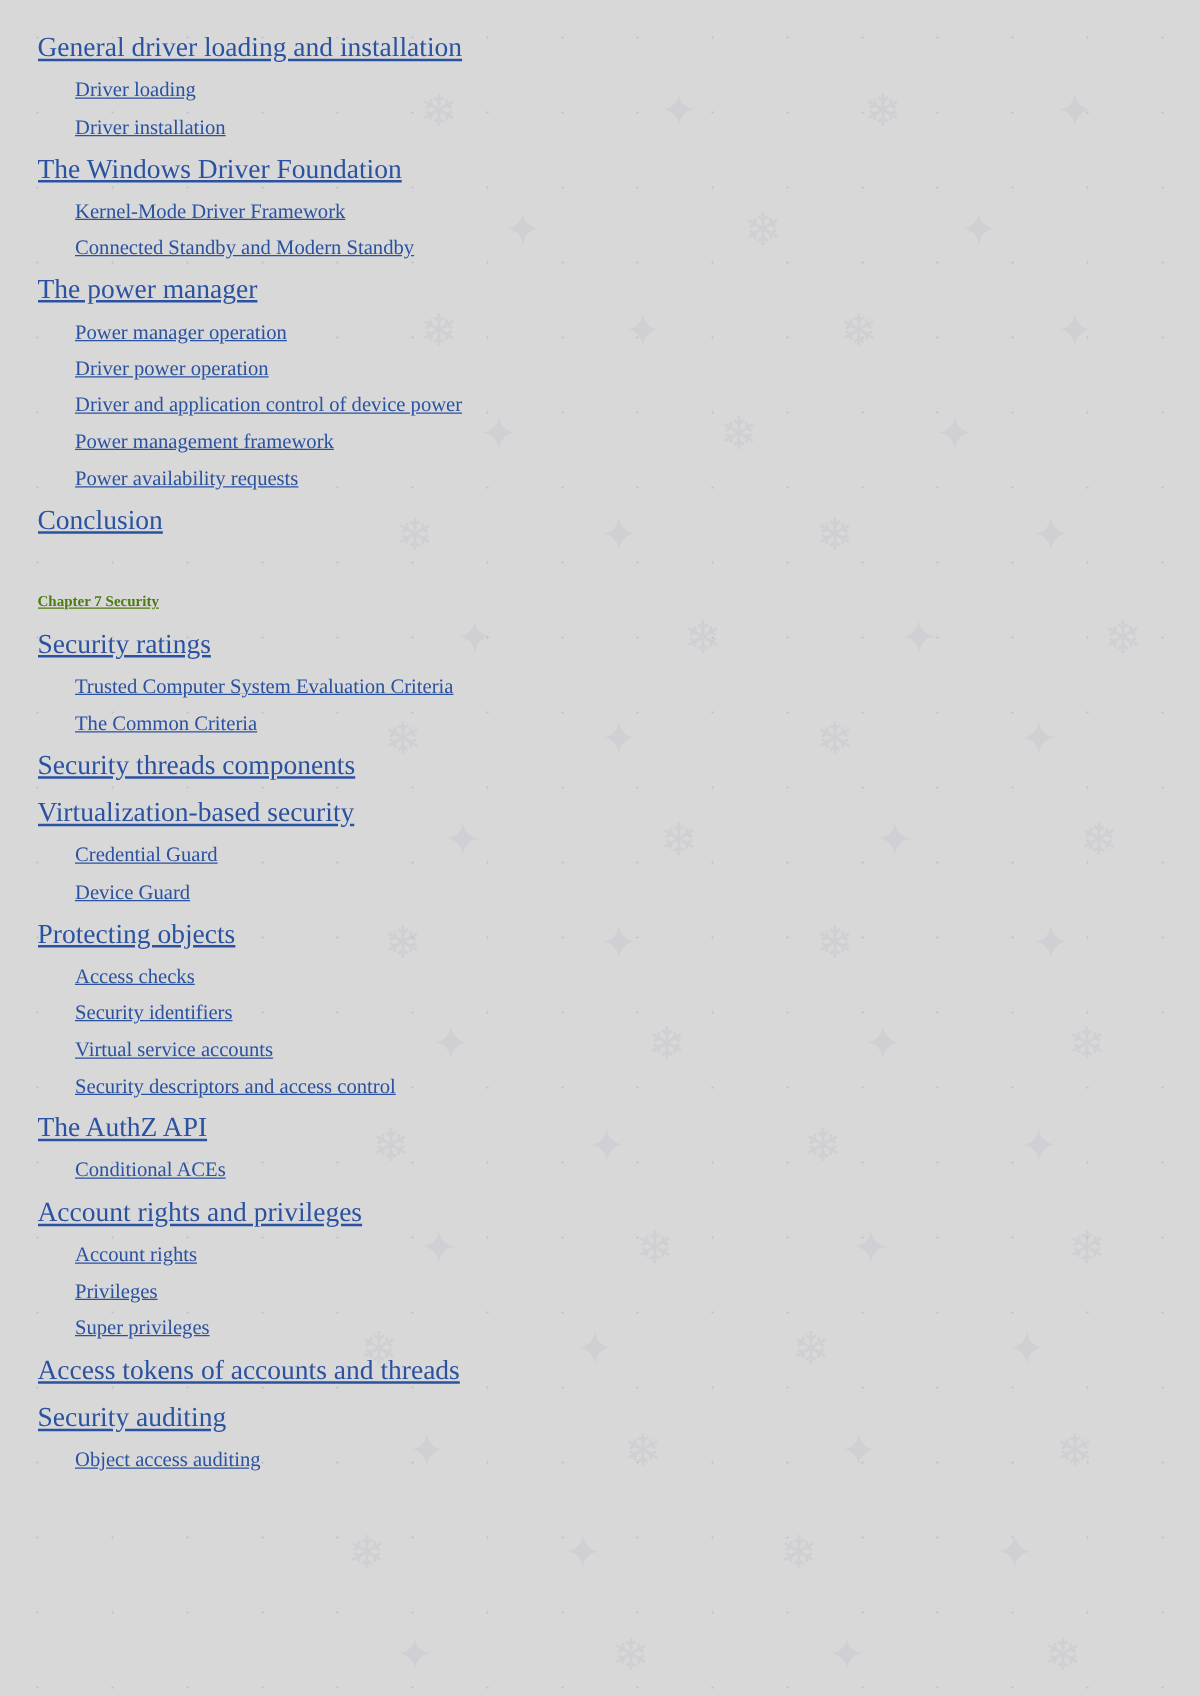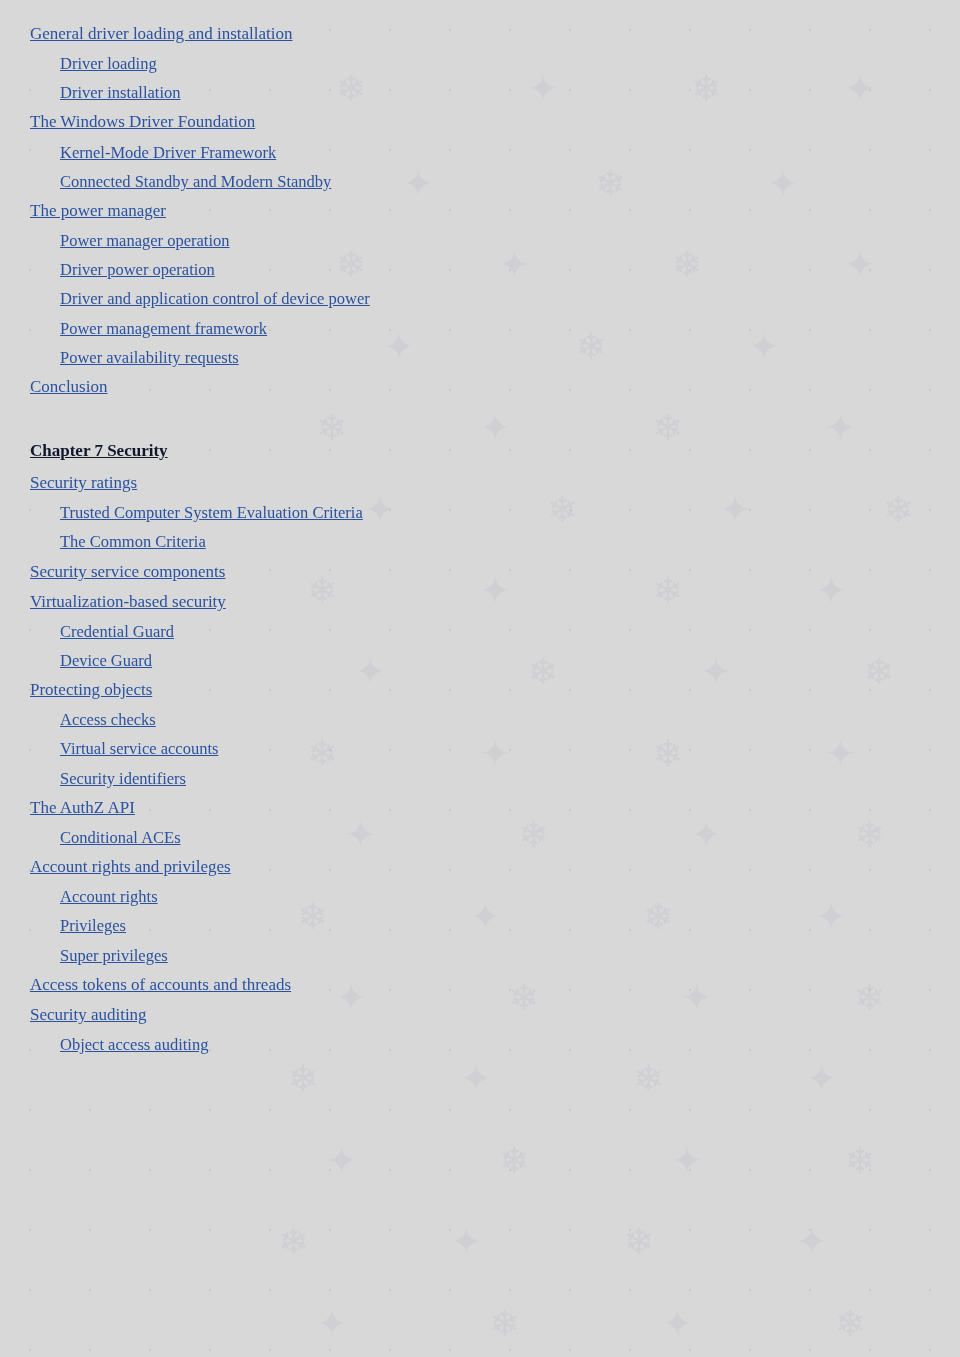--- a/index.html
+++ b/index.html
@@ -43,33 +43,33 @@
       display: block;
       color: #2a52a0;
       text-decoration: underline;
       cursor: pointer;
       line-height: 1.65;
       margin-bottom: 2px;
     }
 
     .level-0 {
       margin-left: 0px;
-      font-size: 17px;
+      font-size: 22px;
     }
 
     .level-1 {
       margin-left: 30px;
       font-size: 16.5px;
     }
 
     .chapter-heading {
-      color: #0f172a;
+      color: #4d7c0f;
       text-decoration: underline;
       font-weight: bold;
-      font-size: 17px;
+      font-size: 12px;
       display: block;
       margin-top: 20px;
       margin-bottom: 8px;
       cursor: pointer;
     }
 
     .spacer {
       height: 18px;
     }
 
@@ -173,28 +173,29 @@
     <a href="#" class="toc-item level-1">Driver power operation</a>
     <a href="#" class="toc-item level-1">Driver and application control of device power</a>
     <a href="#" class="toc-item level-1">Power management framework</a>
     <a href="#" class="toc-item level-1">Power availability requests</a>
     <a href="#" class="toc-item level-0">Conclusion</a>
     <div class="spacer"></div>
     <a class="chapter-heading" href="#">Chapter 7 Security</a>
     <a href="#" class="toc-item level-0">Security ratings</a>
     <a href="#" class="toc-item level-1">Trusted Computer System Evaluation Criteria</a>
     <a href="#" class="toc-item level-1">The Common Criteria</a>
-    <a href="#" class="toc-item level-0">Security service components</a>
+    <a href="#" class="toc-item level-0">Security threads components</a>
     <a href="#" class="toc-item level-0">Virtualization-based security</a>
     <a href="#" class="toc-item level-1">Credential Guard</a>
     <a href="#" class="toc-item level-1">Device Guard</a>
     <a href="#" class="toc-item level-0">Protecting objects</a>
     <a href="#" class="toc-item level-1">Access checks</a>
+    <a href="#" class="toc-item level-1">Security identifiers</a>
     <a href="#" class="toc-item level-1">Virtual service accounts</a>
-    <a href="#" class="toc-item level-1">Security identifiers</a>
+    <a href="#" class="toc-item level-1">Security descriptors and access control</a>
     <a href="#" class="toc-item level-0">The AuthZ API</a>
     <a href="#" class="toc-item level-1">Conditional ACEs</a>
     <a href="#" class="toc-item level-0">Account rights and privileges</a>
     <a href="#" class="toc-item level-1">Account rights</a>
     <a href="#" class="toc-item level-1">Privileges</a>
     <a href="#" class="toc-item level-1">Super privileges</a>
     <a href="#" class="toc-item level-0">Access tokens of accounts and threads</a>
     <a href="#" class="toc-item level-0">Security auditing</a>
     <a href="#" class="toc-item level-1">Object access auditing</a>
   </div>

